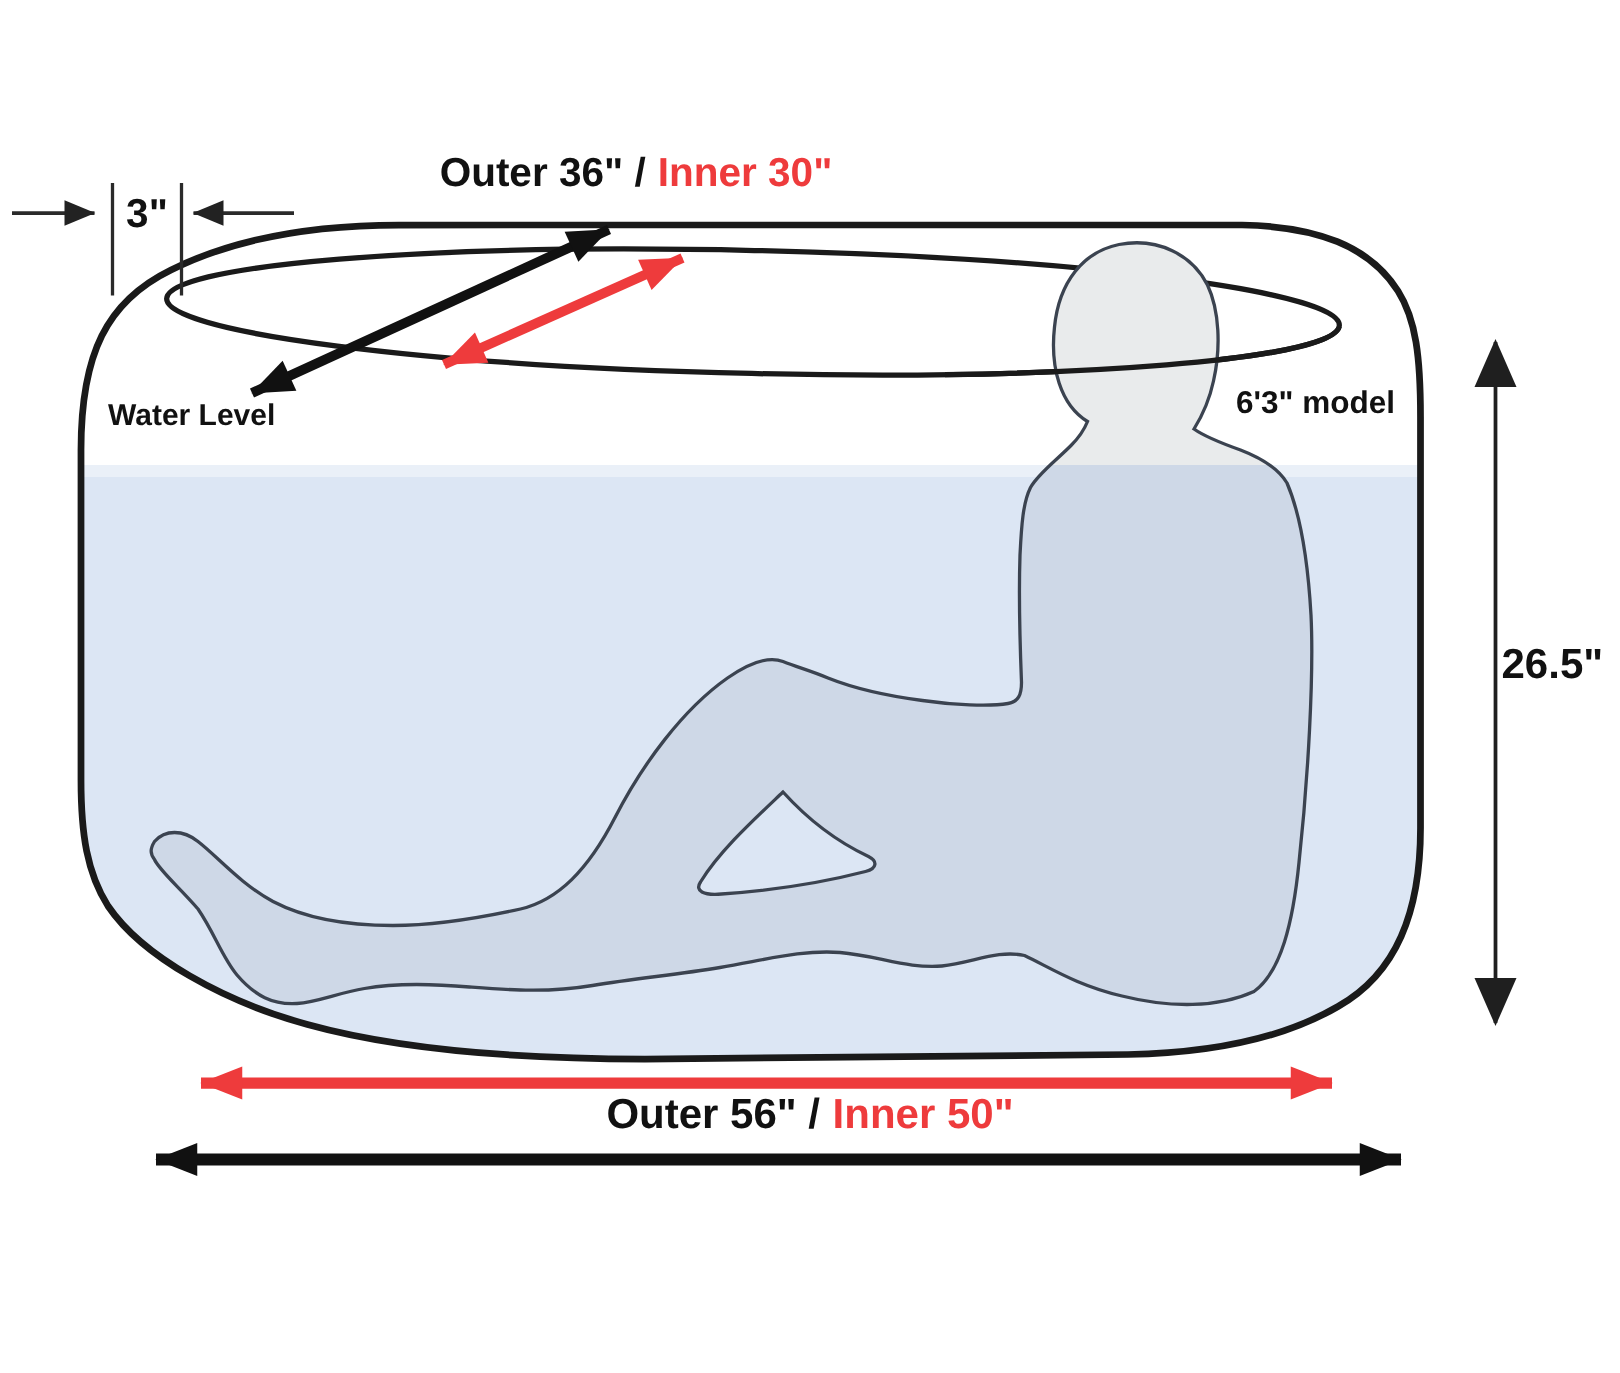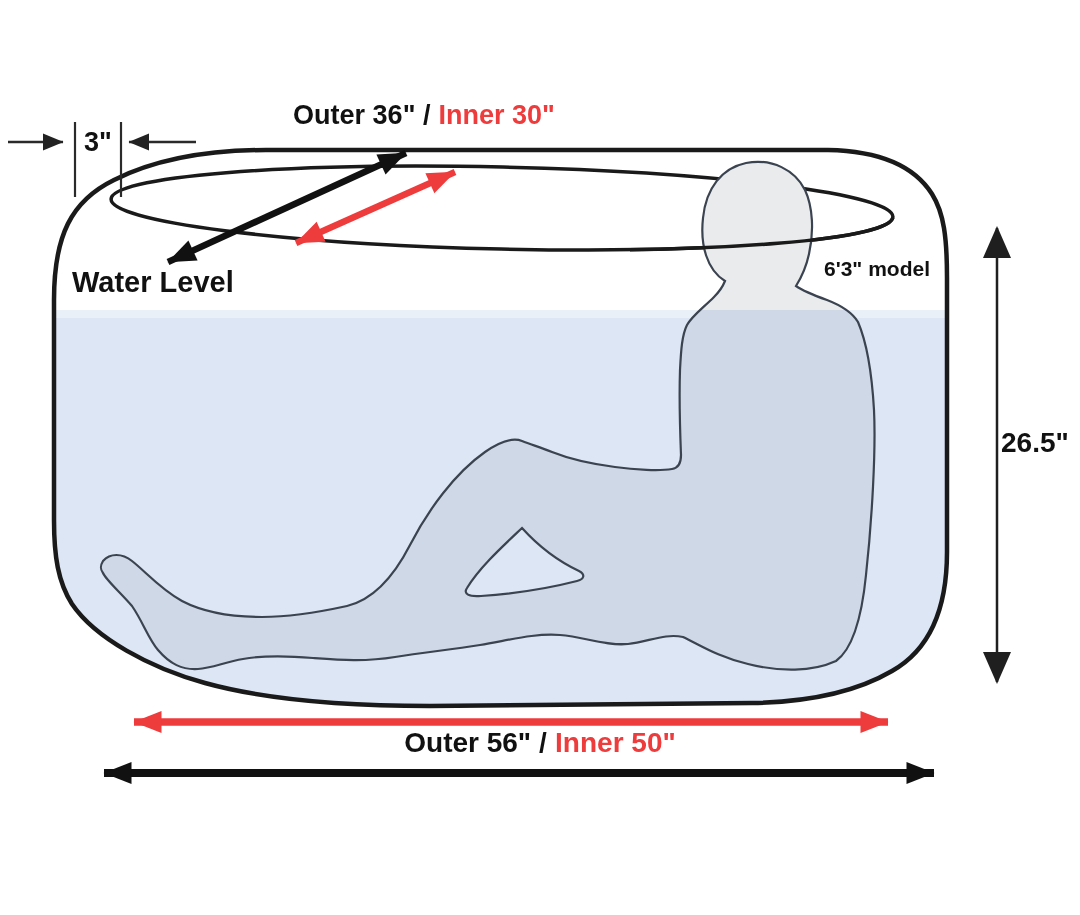--- a/index.html
+++ b/index.html
@@ -6,21 +6,21 @@
   .stage{
     position:relative;width:1080px;height:915px;background:#ffffff;overflow:hidden;
     font-family:"Liberation Sans",sans-serif;font-weight:700;color:#111111;
   }
   .stage svg{position:absolute;left:0;top:0;}
   .lbl{position:absolute;line-height:1.05;white-space:nowrap;}
   .lbl .red{color:#ee3b3c;}
   .lbl .gap{margin-left:0.30em;}
   #wall-thickness-label{left:72px;top:128px;width:52px;text-align:center;font-size:27px;}
   #top-width-label{left:278px;top:101px;width:292px;text-align:center;font-size:27px;}
-  #water-level-label{left:72px;top:267px;font-size:29px;}
+  #water-level-label{left:72px;top:267px;font-size:20px;}
   #model-height-label{left:824px;top:258px;font-size:21px;}
   #tub-height-label{left:1001px;top:428px;font-size:28px;}
   #bottom-width-label{left:380px;top:728px;width:320px;text-align:center;font-size:28px;}
 </style>
 </head>
 <body>
 
 <div class="stage">
 
   <svg width="1080" height="915" viewBox="0 0 1080 915">

